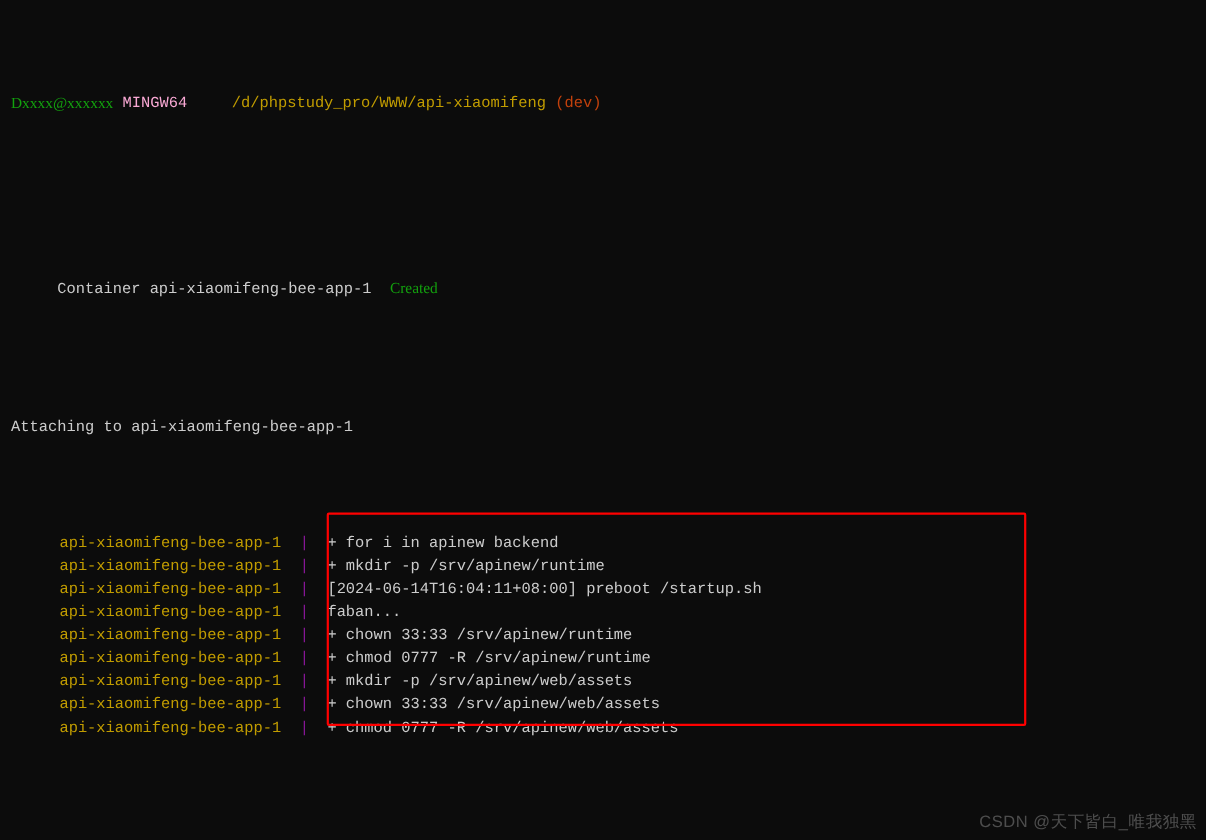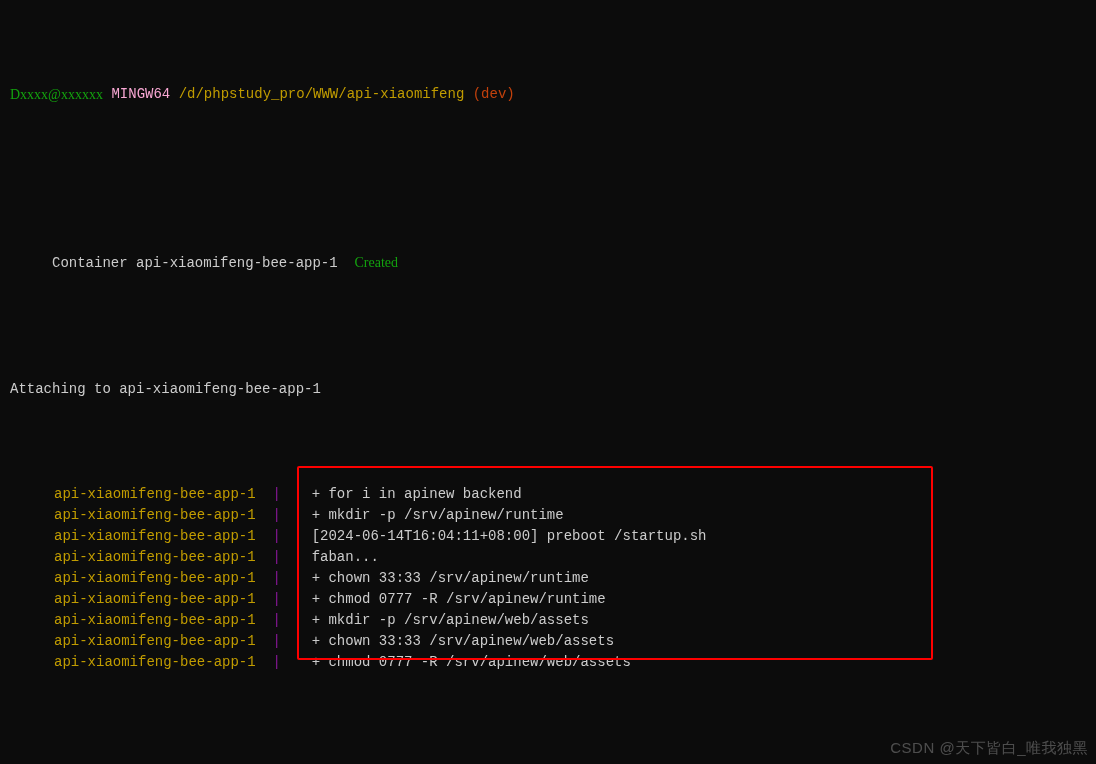--- a/index.html
+++ b/index.html
@@ -15,30 +15,30 @@
     position: relative;
   }
   .terminal {
     padding: 0 4px 0 10px;
     white-space: pre;
   }
   .line { display: block; }
   .green { color: #13a10e; font-family: Liberation Serif, serif; }
   .cyan  { color: #c2410c; }
   .purple{ color: #f9a8d4; }
-  .yellow{ color: #c19c00; }
+  .yellow{ color: #c19c00; margin-left: 32px; }
   .white { color: #cccccc; }
 
   .prompt-row { display: flex; gap: 0; }
   .prompt-row .seg { white-space: pre; }
 
   .log-row { display: flex; }
   .name-col { color: #c19c00; width: 24ch; margin-left: 44px; }
   .sep-col  { color: #881798; width: 5ch; }
-  .msg-col  { color: #cccccc; flex: 1; margin-left: 14px; }
+  .msg-col  { color: #cccccc; flex: 1; }
 
   .highlight-box {
     position: absolute;
     border: 2px solid #ff0000;
     pointer-events: none;
     left: 297px;
     top: 466px;
     width: 636px;
     height: 194px;
     border-radius: 2px;

